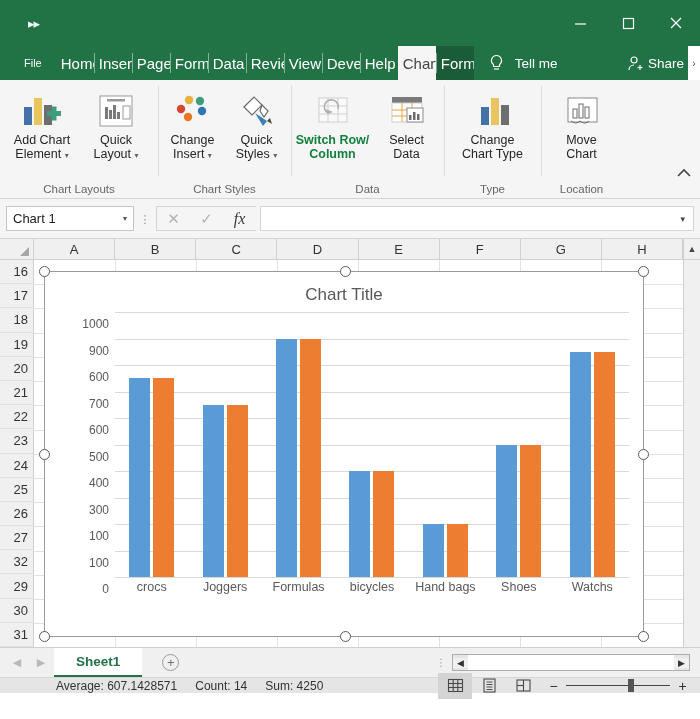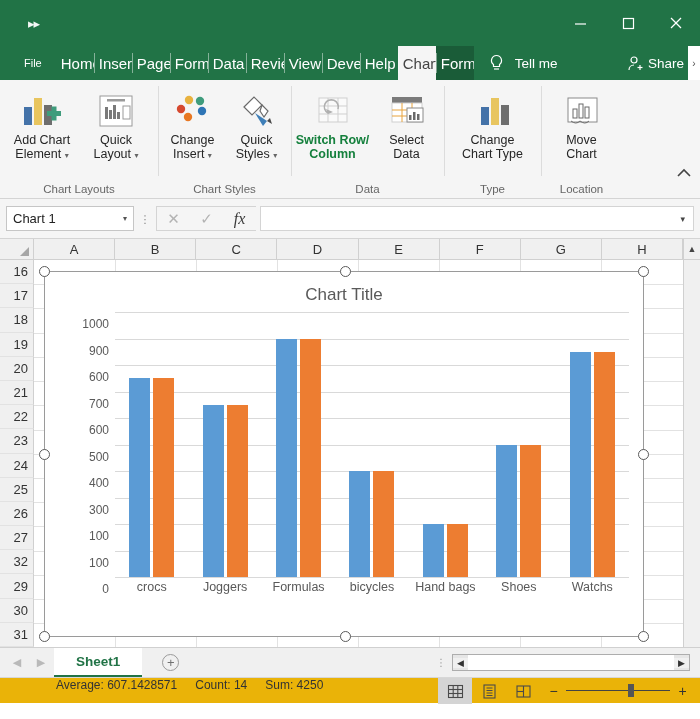--- a/index.html
+++ b/index.html
@@ -220,22 +220,22 @@
     width: 238px; height: 17px; background: #e6e6e6; border: 1px solid #adadad;
     display: flex; align-items: center; margin-right: 10px;
   }
   .hs-arrow {
     width: 15px; text-align: center; font-size: 9px; color: #333; background: #f0f0f0;
   }
   .hs-thumb { flex: 1; background: #fff; height: 15px; }
 
   
   .statusbar {
-    height: 26px; background: #eab308; border-top: 1px solid #d7d7d7;
-    display: flex; font-size: 12px; color: #333;
+    height: 16px; background: #e5e5e5; border-top: 1px solid #d7d7d7;
+    display: flex; align-items: center; font-size: 12px; color: #333;
   }
   .st-stats { display: flex; gap: 18px; margin-left: 56px; }
   .st-views { display: flex; margin-left: auto; }
   .view-btn {
     width: 34px; height: 26px; display: flex; align-items: center;
     justify-content: center; color: #4a4a4a;
   }
   .view-btn.sel { background: #d4d4d4; }
   .zoomctl {
     display: flex; align-items: center; gap: 7px; margin: 0 12px 0 8px;

